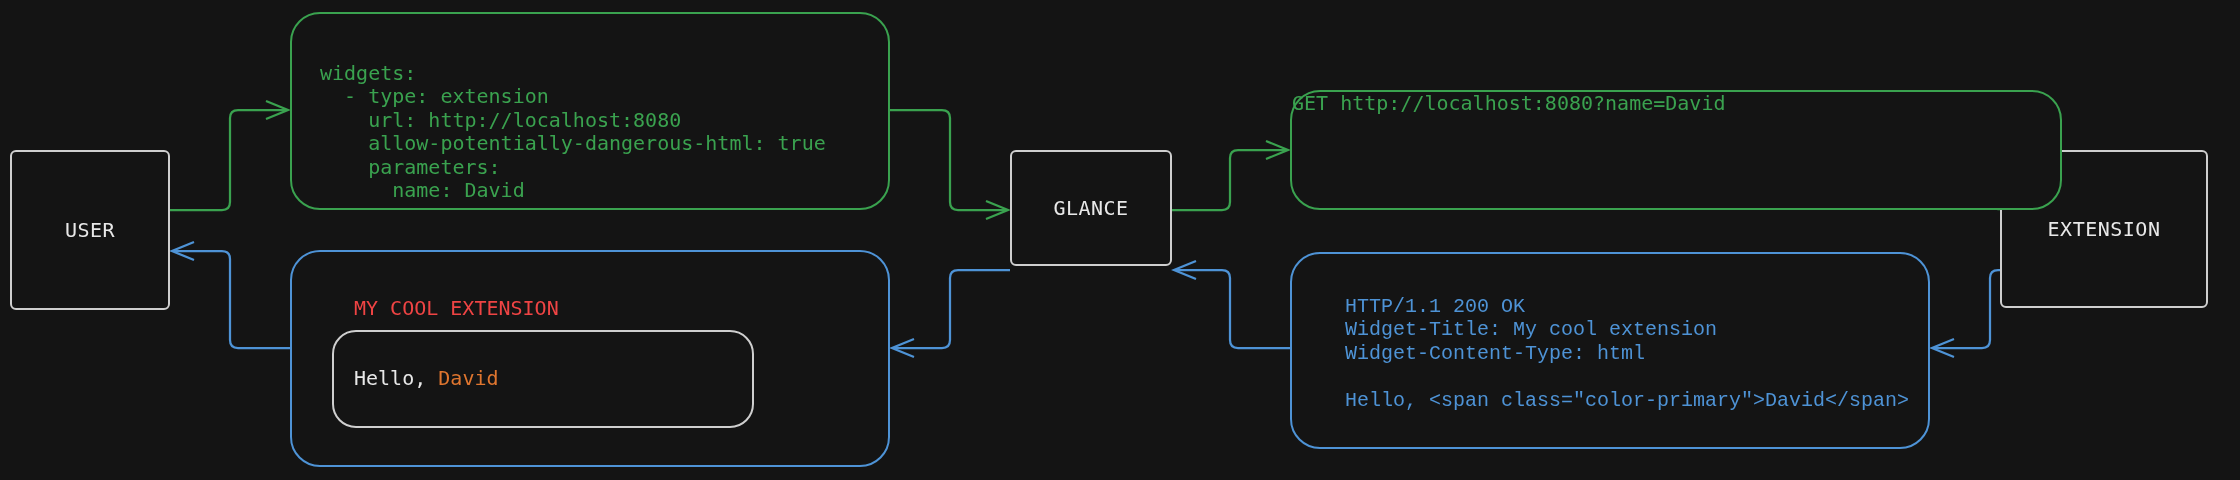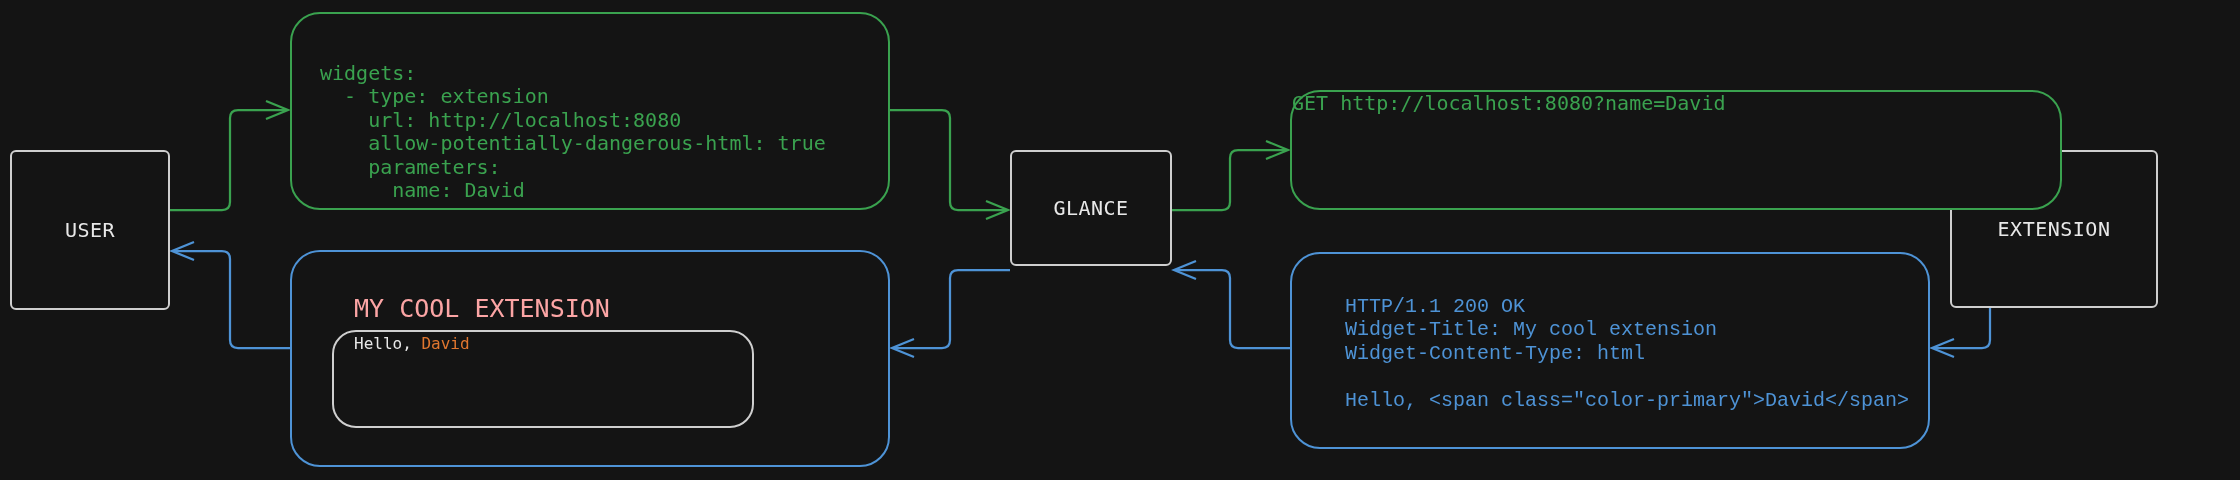--- a/index.html
+++ b/index.html
@@ -29,21 +29,21 @@
     border:2px solid var(--node-border);
     border-radius:6px;
     display:flex;align-items:center;justify-content:center;
     color:var(--text);
     font-size:20px;
     letter-spacing:0.5px;
     background:var(--background);
   }
   .node-user{left:10px;top:150px;width:160px;height:160px;}
   .node-glance{left:1010px;top:150px;width:162px;height:116px;}
-  .node-extension{left:1950px;top:150px;width:208px;height:158px;}
+  .node-extension{left:2000px;top:150px;width:208px;height:158px;}
 
   .codebox{
     position:absolute;
     border-radius:30px;
     background:var(--background);
     font-size:20px;
     line-height:23.4px;
   }
   .codebox pre{margin:0;font:inherit;white-space:pre;}
   .box-config{
@@ -65,29 +65,29 @@
     padding:41px 0 0 53px;
     font-family:Liberation Mono, monospace;
   }
   .box-widget{
     left:290px;top:250px;width:600px;height:217px;
     border:2px solid var(--response);
     color:var(--text);
   }
   .widget-title{
     position:absolute;left:62px;top:45px;
-    font-size:25px;color:#fca5a5;white-space:pre;
+    font-size:20px;color:#ef4444;white-space:pre;
   }
   .widget-inner{
     position:absolute;left:40px;top:78px;width:422px;height:98px;
     border:2px solid var(--node-border);
     border-radius:24px;
-    display:flex;align-items:flex-start;
+    display:flex;align-items:center;
     padding-left:20px;
-    font-size:16px;
+    font-size:20px;
   }
   .greeting-name{color:var(--accent);}
 </style>
 </head>
 <body>
 
 <div class="canvas">
 
   <svg class="wires" viewBox="0 0 2240 480" xmlns="http://www.w3.org/2000/svg">
 

